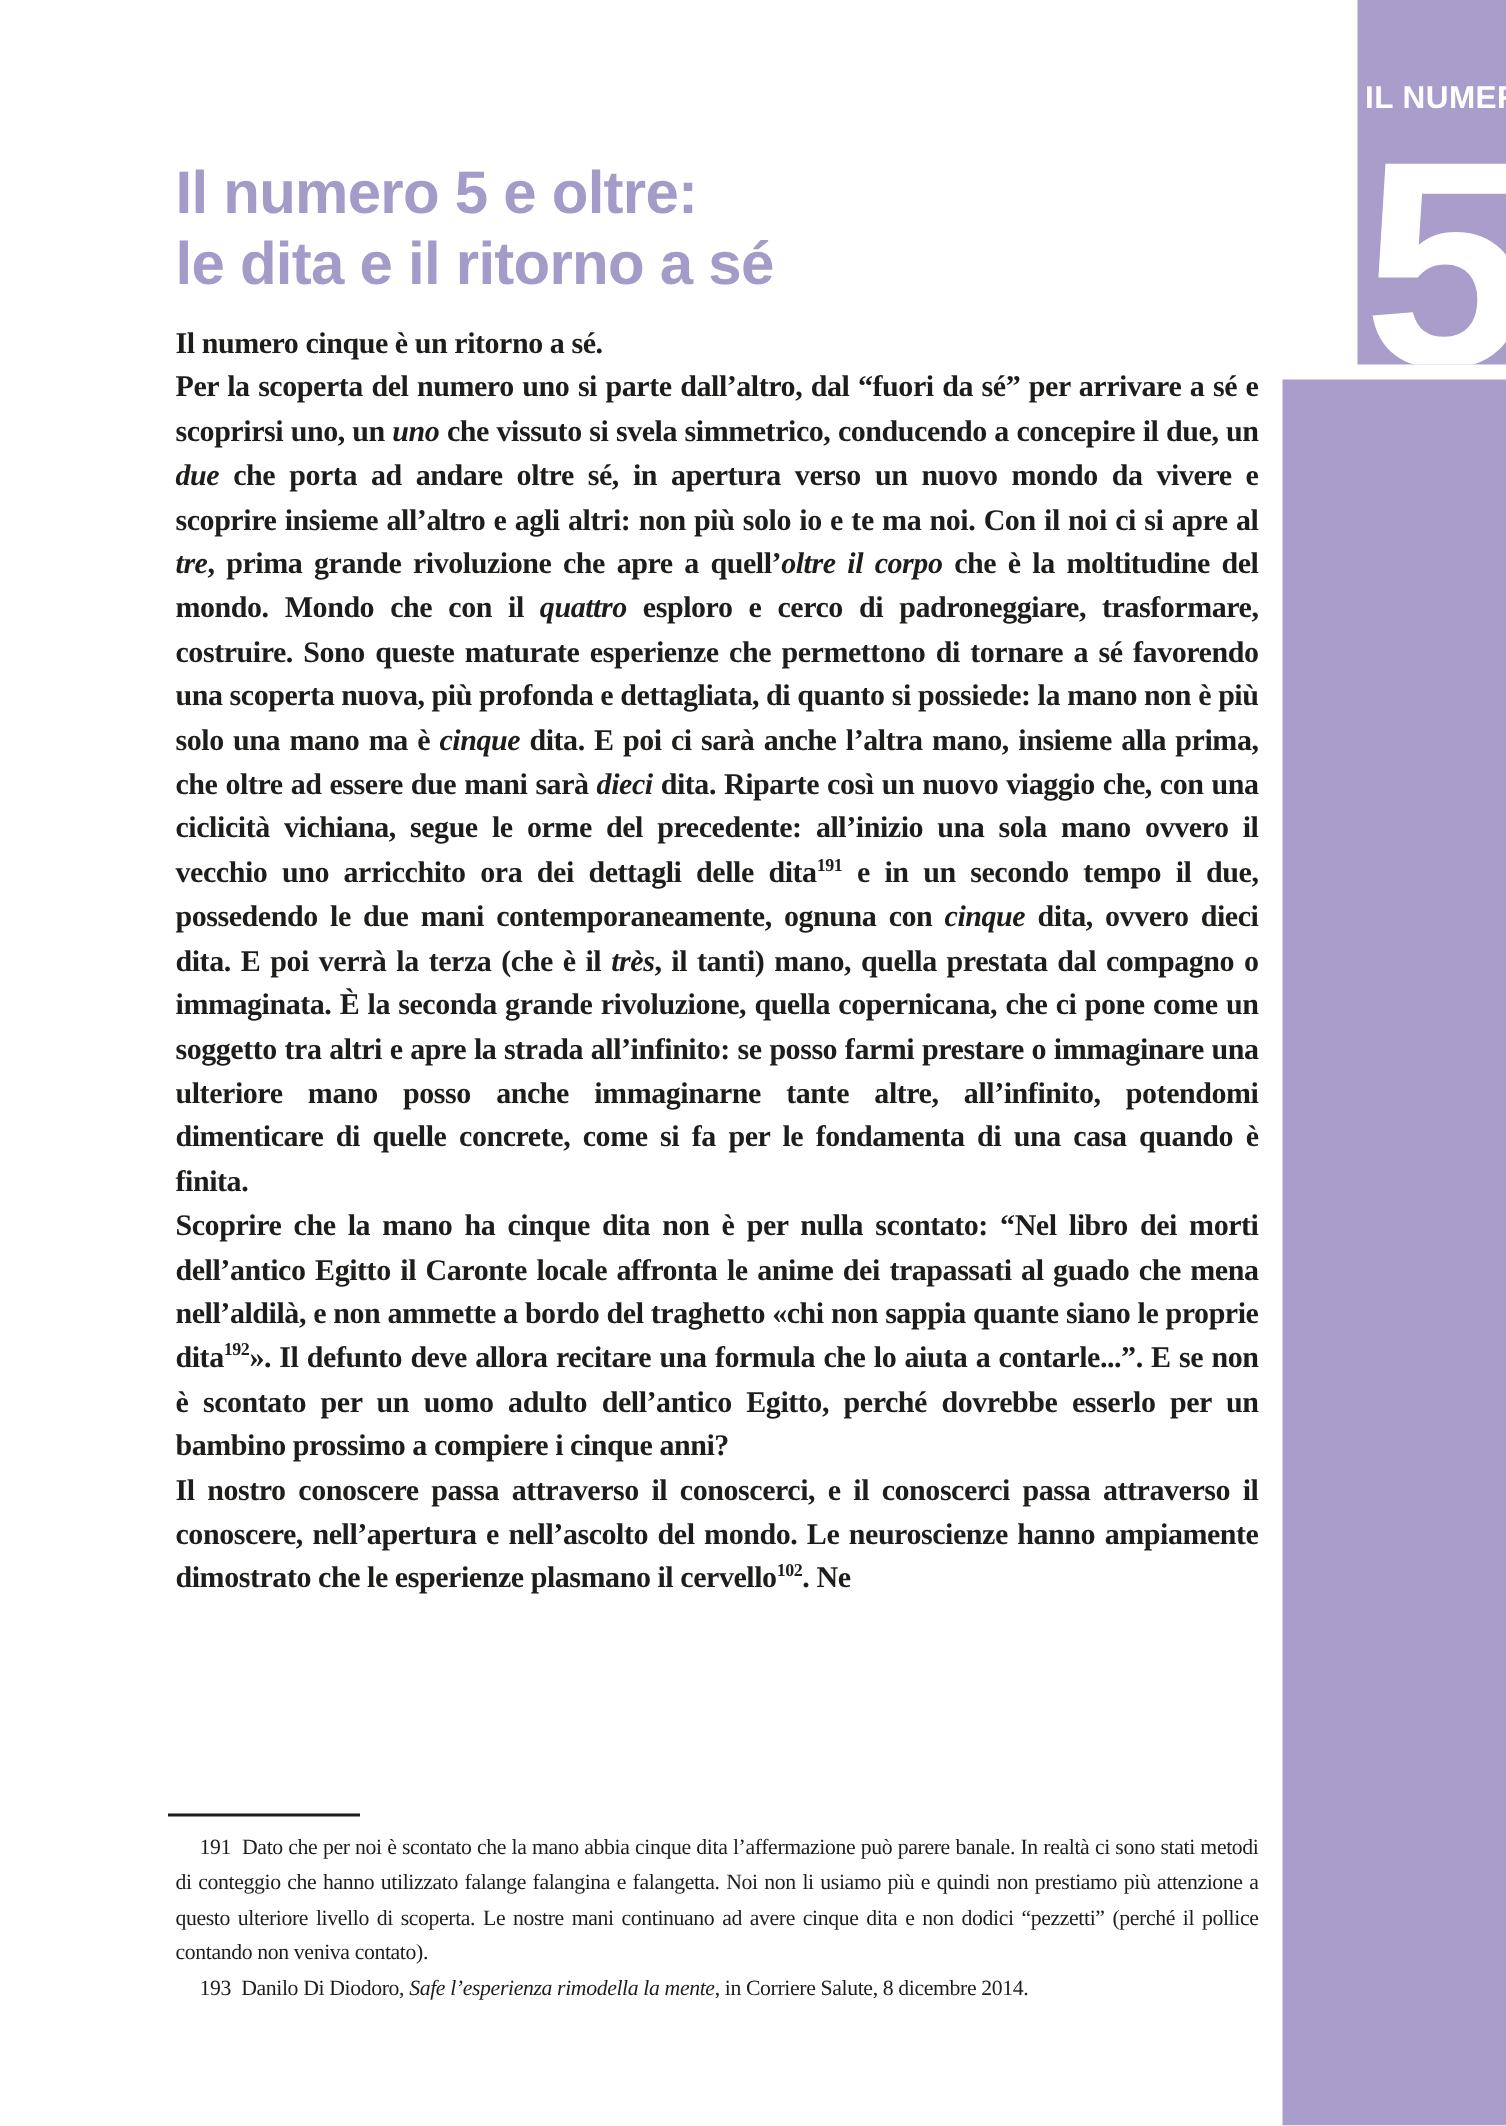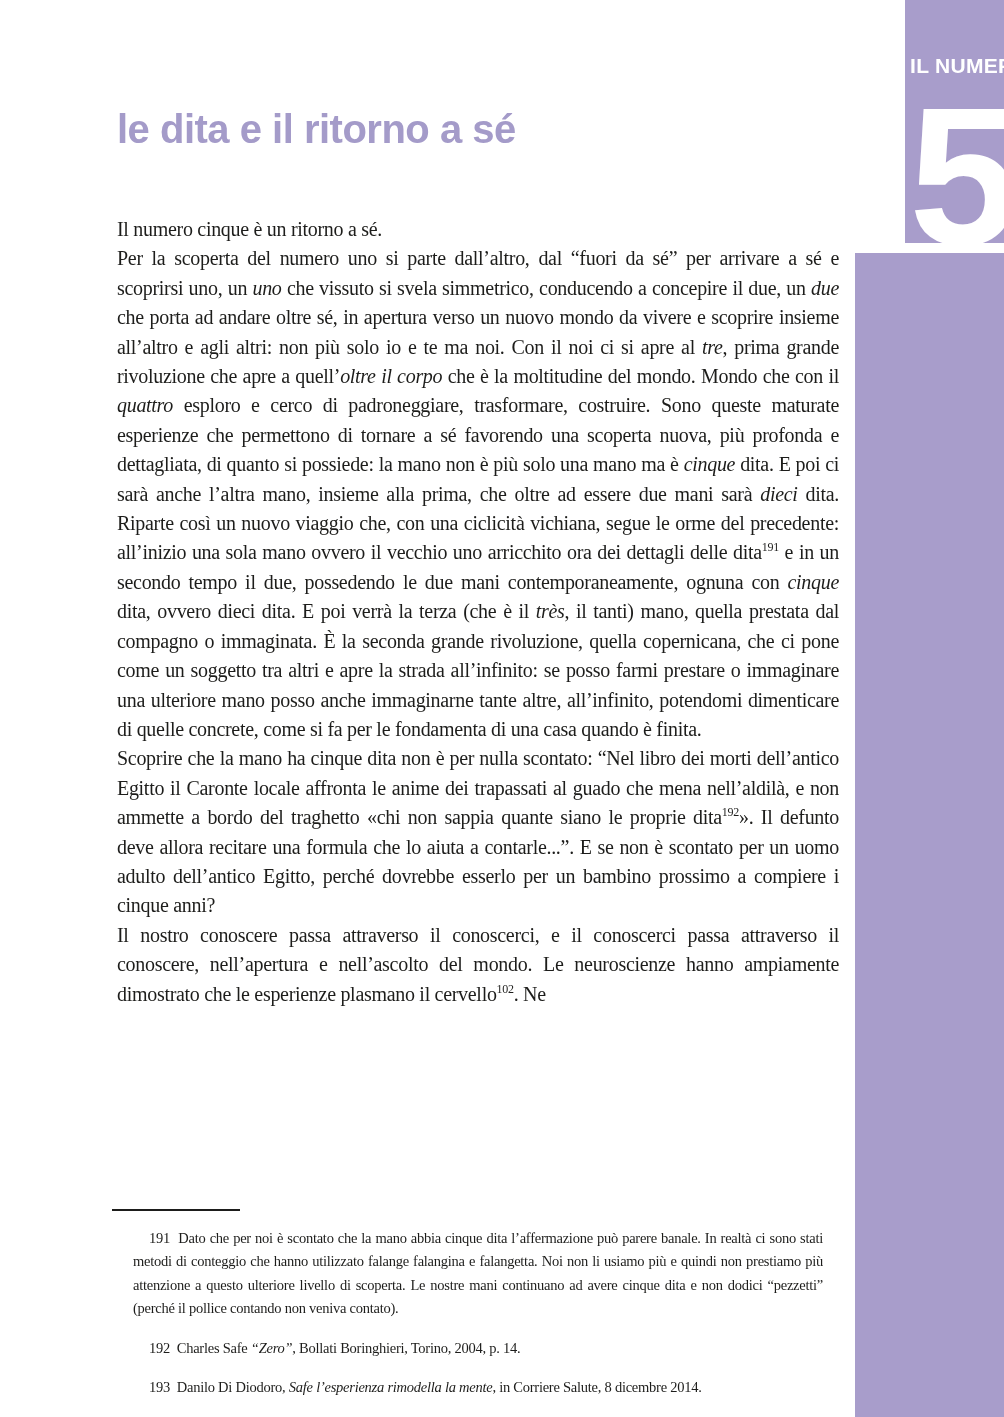--- a/index.html
+++ b/index.html
@@ -45,60 +45,60 @@
     letter-spacing:-0.5px;
     color:var(--title-color, #a49bc9);
   }
   
   .body-text {
     position:absolute; left:117px; top:215px; width:722px;
     font-size:20px; line-height:29.4px; letter-spacing:-0.3px;
     color:var(--text-color, #1d1d1b);
     hyphens:auto; -webkit-hyphens:auto;
   }
-  .body-text p { margin:0; text-align:justify; }
+  .body-text p { margin:0; text-align:justify;font-weight:bold; }
   sup { font-size:0.6em; line-height:0; vertical-align:super; }
   em { font-style:italic; }
   
   .footnotes {
     position:absolute; left:117px; top:1209px; width:722px;
     color:var(--text-color, #1d1d1b);
   }
   .fn-rule {
     width:128px; height:0;
     margin-left:-5px; margin-bottom:10px;
     border-top:2px solid var(--text-color, #1d1d1b);
   }
   .fn-list p {
-    margin:16px; text-align:justify; text-indent:16px;
+    margin:0; text-align:justify; text-indent:16px;
     font-size:14.5px; line-height:23.4px; letter-spacing:-0.25px;
     hyphens:auto; -webkit-hyphens:auto;
   }
 </style>
 </head>
 <body style="background: rgb(255, 255, 255);">
 
 <div class="page">
 
   <div class="title-block">
+    <div>Il numero 5 e oltre:</div>
     <div>le dita e il ritorno a sé</div>
   </div>
 
   <div class="body-text" lang="it">
       <p><span>Il numero cinque è un ritorno a sé.</span></p>
       <p><span>Per la scoperta del numero uno si parte dall’altro, dal “fuori da sé” per arrivare a sé e scoprirsi uno, un </span><em>uno</em><span> che vissuto si svela simmetrico, conducendo a concepire il due, un </span><em>due</em><span> che porta ad andare oltre sé, in apertura verso un nuovo mondo da vivere e scoprire insieme all’altro e agli altri: non più solo io e te ma noi. Con il noi ci si apre al </span><em>tre</em><span>, prima grande rivoluzione che apre a quell’</span><em>oltre il corpo</em><span> che è la moltitudine del mondo. Mondo che con il </span><em>quattro</em><span> esploro e cerco di padroneggiare, trasformare, costruire. Sono queste maturate esperienze che permettono di tornare a sé favorendo una scoperta nuova, più profonda e dettagliata, di quanto si possiede: la mano non è più solo una mano ma è </span><em>cinque</em><span> dita. E poi ci sarà anche l’altra mano, insieme alla prima, che oltre ad essere due mani sarà </span><em>dieci</em><span> dita. Riparte così un nuovo viaggio che, con una ciclicità vichiana, segue le orme del precedente: all’inizio una sola mano ovvero il vecchio uno arricchito ora dei dettagli delle dita</span><sup>191</sup><span> e in un secondo tempo il due, possedendo le due mani contemporaneamente, ognuna con </span><em>cinque</em><span> dita, ovvero dieci dita. E poi verrà la terza (che è il </span><em>très</em><span>, il tanti) mano, quella prestata dal compagno o immaginata. È la seconda grande rivoluzione, quella copernicana, che ci pone come un soggetto tra altri e apre la strada all’infinito: se posso farmi prestare o immaginare una ulteriore mano posso anche immaginarne tante altre, all’infinito, potendomi dimenticare di quelle concrete, come si fa per le fondamenta di una casa quando è finita.</span></p>
       <p><span>Scoprire che la mano ha cinque dita non è per nulla scontato: “Nel libro dei morti dell’antico Egitto il Caronte locale affronta le anime dei trapassati al guado che mena nell’aldilà, e non ammette a bordo del traghetto «chi non sappia quante siano le proprie dita</span><sup>192</sup><span>». Il defunto deve allora recitare una formula che lo aiuta a contarle...”. E se non è scontato per un uomo adulto dell’antico Egitto, perché dovrebbe esserlo per un bambino prossimo a compiere i cinque anni?</span></p>
       <p><span>Il nostro conoscere passa attraverso il conoscerci, e il conoscerci passa attraverso il conoscere, nell’apertura e nell’ascolto del mondo. Le neuroscienze hanno ampiamente dimostrato che le esperienze plasmano il cervello</span><sup>102</sup><span>. Ne</span></p>
     </div>
 
   <div class="footnotes">
     <div class="fn-rule"></div>
     <div class="fn-list" lang="it">
         <p><span>191&nbsp;&nbsp;Dato che per noi è scontato che la mano abbia cinque dita l’affermazione può parere banale. In realtà ci sono stati metodi di conteggio che hanno utilizzato falange falangina e falangetta. Noi non li usiamo più e quindi non prestiamo più attenzione a questo ulteriore livello di scoperta. Le nostre mani continuano ad avere cinque dita e non dodici “pezzetti” (perché il pollice contando non veniva contato).</span></p>
-        <p><span>192&nbsp;&nbsp;Charles Safe </span><em>“Zero”</em><span>, Bollati Boringhieri, Torino, 2004, p. 14.</span></p>
         <p><span>193&nbsp;&nbsp;Danilo Di Diodoro, </span><em>Safe l’esperienza rimodella la mente</em><span>, in Corriere Salute, 8 dicembre 2014.</span></p>
       </div>
   </div>
 
   <aside class="sidebar-top">
     <div class="tab-label">IL NUMERO</div>
     <div class="big-number">5</div>
   </aside>
 
   <aside class="sidebar-bottom"></aside>

